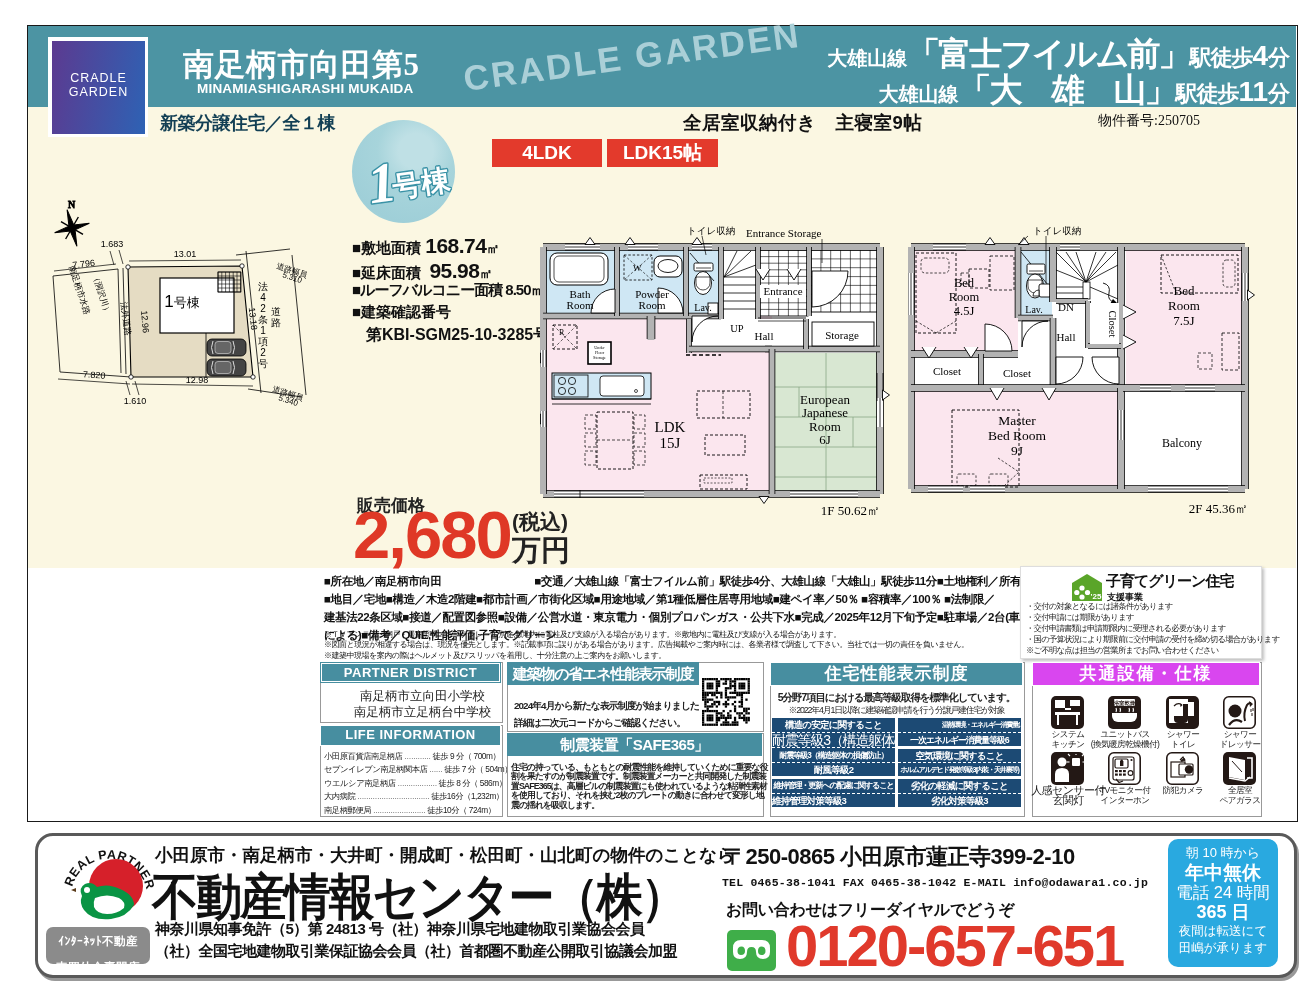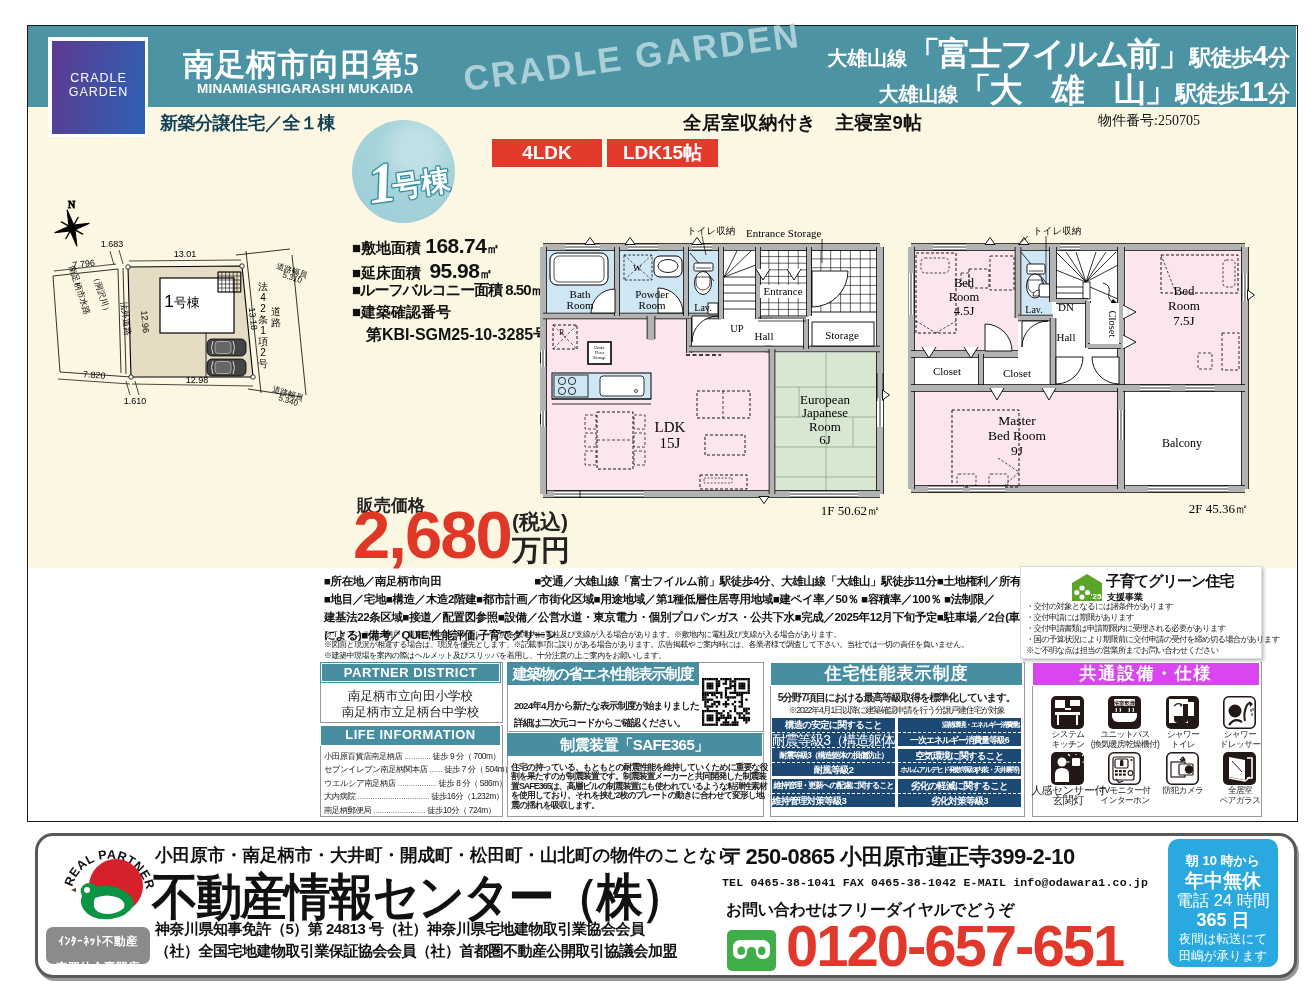--- a/index.html
+++ b/index.html
@@ -527,21 +527,21 @@
 <div class="abs b" style="left:1107px;top:591px;font-size:9px;color:#111;">支援事業</div>
 
 <div class="abs" style="left:1026px;top:601px;font-size:8.3px;line-height:10.9px;color:#222;letter-spacing:-0.7px;white-space:nowrap;">・交付の対象となるには諸条件があります<br>・交付申請には期限があります<br>・交付申請書類は申請期限内に受理される必要があります<br>・国の予算状況により期限前に交付申請の受付を締め切る場合があります<br>※ご不明な点は担当の営業所までお問い合わせください</div>
 
 <div class="abs" style="left:320px;top:662px;width:181px;height:59px;background:#fff;border:1px solid #999;"></div>
 
 <div class="abs" style="left:320px;top:662px;width:181px;height:21px;background:#478ea0;border:1px solid #478ea0;box-sizing:border-box;">
     <div style="border:1.5px solid #fff;height:100%;box-sizing:border-box;color:#fff;font-weight:bold;font-size:13px;text-align:center;line-height:17px;letter-spacing:0.5px;">PARTNER DISTRICT</div>
   </div>
 
-<div class="abs" style="left:320px;top:688px;width:181px;font-size:12.5px;line-height:16px;color:#222;text-align:center;">南足柄市立向田小学校<br>南足柄市立足柄台中学校</div>
+<div class="abs" style="left:320px;top:688px;width:181px;font-size:12.5px;line-height:16px;color:#222;text-align:center;padding-left:12px;">南足柄市立向田小学校<br>南足柄市立足柄台中学校</div>
 
 <div class="abs" style="left:320px;top:725px;width:181px;height:90px;background:#fff;border:1px solid #999;"></div>
 
 <div class="abs" style="left:320px;top:725px;width:181px;height:21px;background:#478ea0;">
     <div style="border:1.5px solid #fff;height:100%;box-sizing:border-box;color:#fff;font-weight:bold;font-size:13px;text-align:center;line-height:17px;letter-spacing:0.5px;">LIFE INFORMATION</div>
   </div>
 
 <div class="abs" style="left:324px;top:750px;font-size:8.3px;line-height:13.4px;color:#222;letter-spacing:-0.45px;white-space:nowrap;">
 <div>小田原百貨店南足柄店 <span style="font-size:7px;">…………</span> 徒歩 9 分（ 700m）</div>
 <div>セブンイレブン南足柄関本店 <span style="font-size:7px;">……</span> 徒歩 7 分（ 504m）</div>
@@ -967,19 +967,19 @@
 <div class="abs b" style="left:726px;top:900px;font-size:16px;color:#111;letter-spacing:-0.3px;">お問い合わせはフリーダイヤルでどうぞ</div>
 
 <svg class="abs" style="left:727px;top:930px;" width="49" height="41" viewBox="0 0 49 41">
     <rect width="49" height="41" rx="5" fill="#3fae49"></rect>
     <path d="M6 18 Q6 10 14 10 L35 10 Q43 10 43 18 L43 22 Q43 29 36 29 Q29 29 29 22 Q29 17 24.5 17 Q20 17 20 22 Q20 29 13 29 Q6 29 6 22 Z M14.5 16.5 Q18 16.5 18 21 Q18 25 14 25 Q10.5 25 10.5 21 Q10.5 16.5 14.5 16.5 Z M34.5 16.5 Q38.5 16.5 38.5 21 Q38.5 25 34.5 25 Q31 25 31 21 Q31 16.5 34.5 16.5 Z" fill="#fff" fill-rule="evenodd"></path>
   </svg>
 
 <div class="abs b" style="left:786px;top:912px;font-size:58px;color:#e0392b;letter-spacing:-2px;">0120-657-651</div>
 
 <div class="abs" style="left:1168px;top:839px;width:110px;height:128px;background:#29a9e0;border-radius:10px;color:#fff;text-align:center;">
-<div style="font-size:13px;margin-top:13px;font-weight:bold;">朝 10 時から</div>
+<div style="font-size:13px;margin-top:5px;">朝 10 時から</div>
 <div style="font-size:19px;font-weight:bold;line-height:21px;">年中無休</div>
 <div style="font-size:16.5px;line-height:19px;">電話 24 時間</div>
 <div style="font-size:18px;font-weight:bold;line-height:21px;">365 日</div>
 <div style="font-size:12.5px;line-height:17px;">夜間は転送にて</div>
 <div style="font-size:12.5px;line-height:17px;">田嶋が承ります</div>
 </div>
 
 </body></html>

